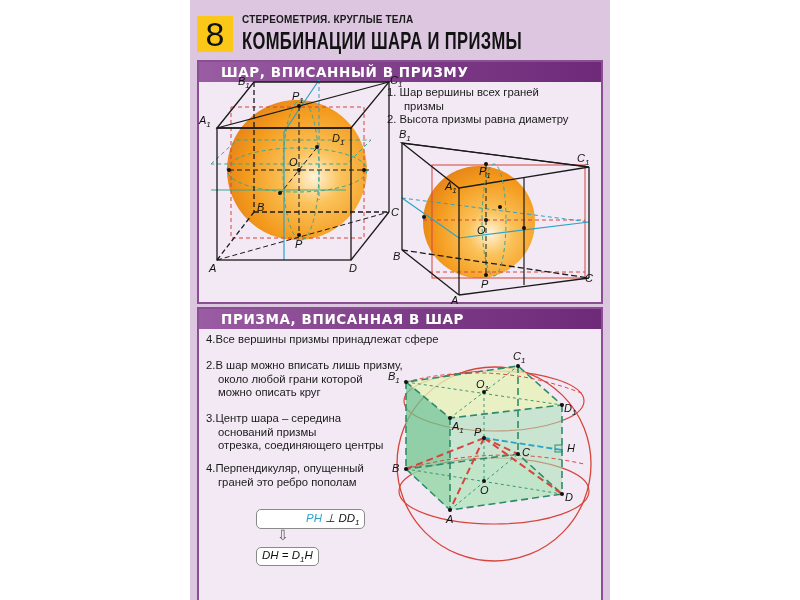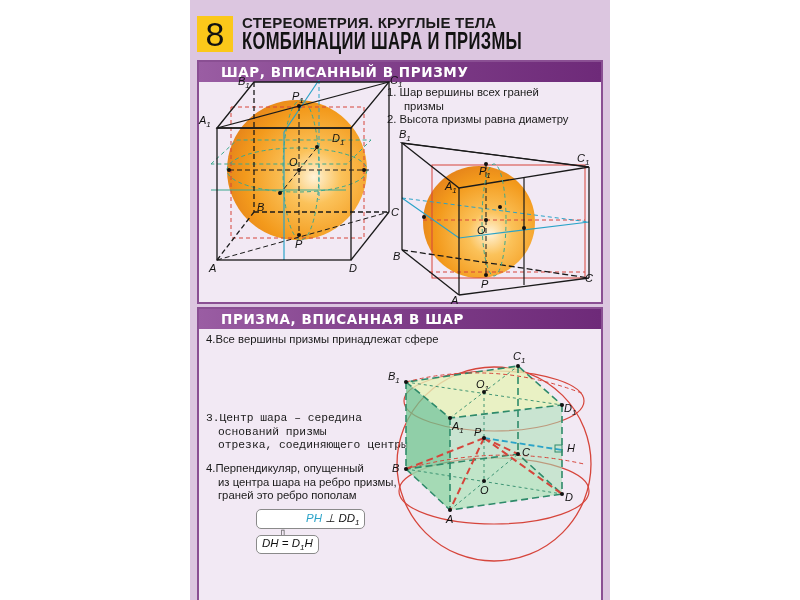--- a/index.html
+++ b/index.html
@@ -1,19 +1,19 @@
 <!DOCTYPE html>
 <html><head>
 <meta charset="utf-8">
 <style>
   html, body { margin:0; padding:0; }
   body { width:800px; height:600px; background:#ffffff; position:relative; overflow:hidden; font-family:"Liberation Sans", sans-serif; }
   .poster { position:absolute; left:190px; top:0; width:420px; height:600px; background:#dcc6e0; }
   .num-box { position:absolute; left:7px; top:16px; width:36px; height:36px; background:#fbc81a; color:#111; font-size:34px; line-height:36px; text-align:center; font-family:"Liberation Sans", sans-serif; }
-  .subtitle { position:absolute; left:52px; top:14px; font-size:15px; font-weight:bold; color:#1a1a1a; letter-spacing:0.2px; }
+  .subtitle { position:absolute; left:52px; top:14px; font-size:10px; font-weight:bold; color:#1a1a1a; letter-spacing:0.2px; }
   .title { position:absolute; left:52px; top:28px; font-size:23px; font-weight:bold; color:#121212; transform:scaleX(0.72); transform-origin:left top; letter-spacing:0.5px; font-family:"Liberation Sans", sans-serif; white-space:nowrap; }
   .panel { position:absolute; left:7px; width:406px; background:#f2e9f4; border:2px solid #8a4f93; box-sizing:border-box; }
   .panel1 { top:60px; height:244px; }
   .panel2 { top:307px; height:322px; }
   .panel-head { height:20px; background:linear-gradient(90deg,#9a5da3 0%, #7c3b86 55%, #6e2a79 100%); color:#fff; font-weight:bold; font-size:13.5px; line-height:20px; padding-left:22px; letter-spacing:0.6px; font-family:"DejaVu Sans", sans-serif; }
   .txt { position:absolute; font-size:11.3px; color:#1a1a1a; line-height:13.5px; font-family:"Liberation Sans", sans-serif; }
   .txt .ind { display:block; padding-left:17px; }
   .txt2 .ind { padding-left:12px; }
   svg { position:absolute; overflow:visible; }
   .lbl { font-family:"Liberation Sans", sans-serif; font-style:italic; font-size:11px; fill:#111; }
@@ -133,36 +133,40 @@
       <text class="lbl" x="82" y="148">P</text>
     </svg>
   </div>
 
   <div class="panel panel2">
     <div class="panel-head">ПРИЗМА, ВПИСАННАЯ В ШАР</div>
 
     <div class="txt txt2" style="left:7px; top:24px;">
       <span>4.Все вершины призмы принадлежат сфере</span>
     </div>
-    <div class="txt txt2" style="left:7px; top:103px;font-family:Liberation Mono, monospace;">
+    <div class="txt txt2" style="left:7px; top:50px;">
+      <span>2.В шар можно вписать лишь  призму,</span>
+      <span class="ind">около любой грани которой</span>
+      <span class="ind">можно описать круг</span>
+    </div>
+    <div class="txt txt2" style="left:7px; top:103px;">
       <span>3.Центр шара – середина</span>
       <span class="ind">оснований призмы</span>
       <span class="ind">отрезка, соединяющего центры</span>
     </div>
     <div class="txt txt2" style="left:7px; top:153px;">
       <span>4.Перпендикуляр, опущенный</span>
-      <span class="ind">из центра шара на ребро призмы,</span>
       <span class="ind">граней это ребро пополам</span>
     </div>
 
     <div class="formula" style="left:57px; top:200px;">
       <span class="blue">PH</span><span> ⊥ DD</span><sub style="font-size:8px">1</sub>
     </div>
     <div class="arrow-down" style="left:78px; top:218px;">⇩</div>
-    <div class="formula" style="left:57px; top:226px;">
+    <div class="formula" style="left:57px; top:238px;">
       <span>DH = D</span><sub style="font-size:8px">1</sub><span>H</span>
     </div>
 
     <svg style="left:195px; top:35px;" width="210" height="235" viewBox="0 0 210 235">
       <circle cx="100" cy="120" r="97" fill="none" stroke="#d6453b" stroke-width="1.3"></circle>
       <ellipse cx="100" cy="57" rx="90" ry="30" fill="none" stroke="#d6453b" stroke-width="1.2"></ellipse>
       <ellipse cx="100" cy="147" rx="95" ry="33" fill="none" stroke="#d6453b" stroke-width="1.2"></ellipse>
       <polygon points="12,38 56,74 168,61 124,22" fill="#e6f2b8" opacity="0.8"></polygon>
       <polygon points="12,38 56,74 56,166 12,125" fill="#6fc58f" opacity="0.75"></polygon>
       <polygon points="56,74 168,61 168,150 56,166" fill="#a8e0b4" opacity="0.55"></polygon>

